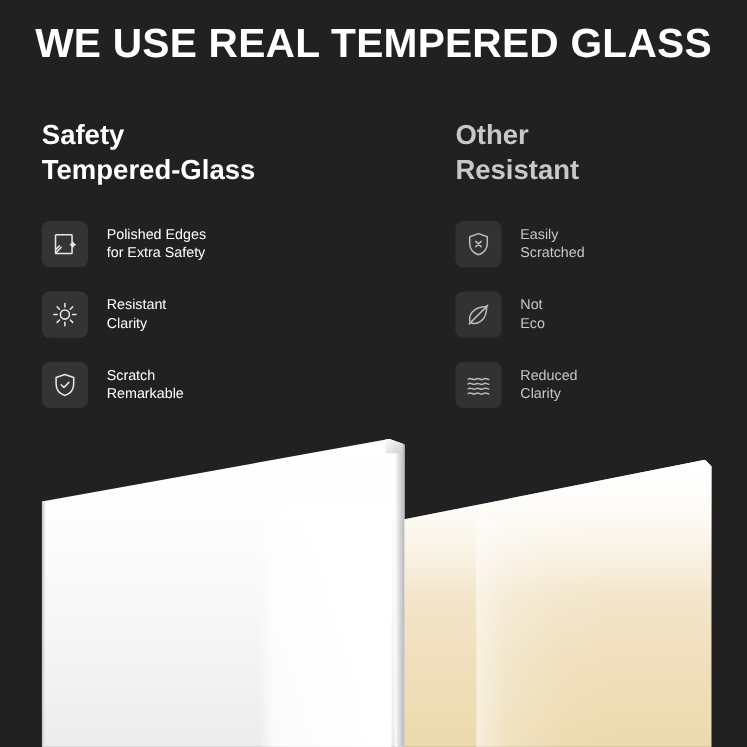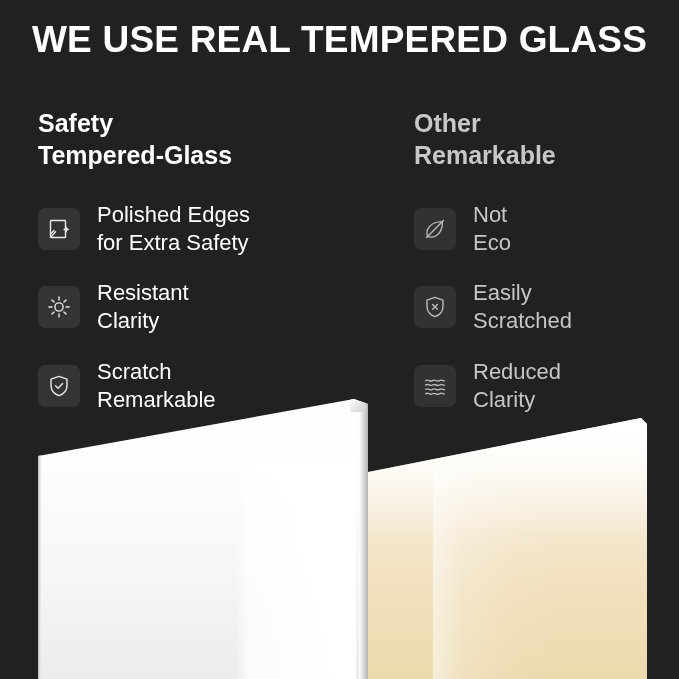--- a/index.html
+++ b/index.html
@@ -68,21 +68,21 @@
     border-radius: 7px;
     background: #343434;
     display: flex;
     align-items: center;
     justify-content: center;
     margin-right: 17px;
   }
   .column.right .feature-icon { background: #323232; }
   .feature-icon svg { display: block; }
   .feature-label {
-    font-size: 22px;
+    font-size: 13px;
     line-height: 1.28;
     white-space: pre-line;
     font-weight: normal;
   }
   .column.left  .feature-label { color: #ffffff; }
   .column.right .feature-label { color: #c6c6c4; }
 
   
   .scene {
     position: absolute;
@@ -263,46 +263,46 @@
         </span>
         <span class="feature-label">Scratch
 Remarkable</span>
       </li>
 
     </ul>
   </div>
 
   <div class="column right">
     <div class="col-heading">Other
-Remarkable</div>
+Resistant</div>
 
     <ul class="feature-list">
+
+      <li class="feature-row">
+        <span class="feature-icon">
+          <svg width="24" height="24" viewBox="0 0 24 24" fill="none" stroke="#b9b9b7" stroke-width="1.4" stroke-linecap="round" stroke-linejoin="round">
+            <path d="M12 2.4 L20 5.2 V11.2 C20 16.3 16.6 20.1 12 21.6
+                     C7.4 20.1 4 16.3 4 11.2 V5.2 Z"></path>
+            <path d="M9.6 9.4 L14.4 14.2 M14.4 9.4 L9.6 14.2"></path>
+          </svg>
+        </span>
+        <span class="feature-label">Easily
+Scratched</span>
+      </li>
 
       <li class="feature-row">
         <span class="feature-icon">
           <svg width="24" height="24" viewBox="0 0 24 24" fill="none" stroke="#b9b9b7" stroke-width="1.4" stroke-linecap="round" stroke-linejoin="round">
             <path d="M4.6 19.4 C2.2 13.4 6.4 4.8 19.4 4.6
                      C19.6 17.6 11.0 21.8 4.6 19.4 Z"></path>
             <path d="M3.6 20.4 L20.4 3.6"></path>
           </svg>
         </span>
         <span class="feature-label">Not
 Eco</span>
-      </li>
-
-      <li class="feature-row">
-        <span class="feature-icon">
-          <svg width="24" height="24" viewBox="0 0 24 24" fill="none" stroke="#b9b9b7" stroke-width="1.4" stroke-linecap="round" stroke-linejoin="round">
-            <path d="M12 2.4 L20 5.2 V11.2 C20 16.3 16.6 20.1 12 21.6
-                     C7.4 20.1 4 16.3 4 11.2 V5.2 Z"></path>
-            <path d="M9.6 9.4 L14.4 14.2 M14.4 9.4 L9.6 14.2"></path>
-          </svg>
-        </span>
-        <span class="feature-label">Easily
-Scratched</span>
       </li>
 
       <li class="feature-row">
         <span class="feature-icon">
           <svg width="24" height="24" viewBox="0 0 24 24" fill="none" stroke="#b9b9b7" stroke-width="1.35" stroke-linecap="round">
             <path d="M2.6 6.6 C5.0 4.6 7.0 8.4 9.5 6.6 C12.0 4.8 14.0 8.4 16.5 6.6 C18.6 5.1 20.2 7.0 21.4 6.9"></path>
             <path d="M2.6 11.0 C5.0 9.0 7.0 12.8 9.5 11.0 C12.0 9.2 14.0 12.8 16.5 11.0 C18.6 9.5 20.2 11.4 21.4 11.3"></path>
             <path d="M2.6 15.4 C5.0 13.4 7.0 17.2 9.5 15.4 C12.0 13.6 14.0 17.2 16.5 15.4 C18.6 13.9 20.2 15.8 21.4 15.7"></path>
             <path d="M2.6 19.8 C5.0 17.8 7.0 21.6 9.5 19.8 C12.0 18.0 14.0 21.6 16.5 19.8 C18.6 18.3 20.2 20.2 21.4 20.1"></path>
           </svg>

